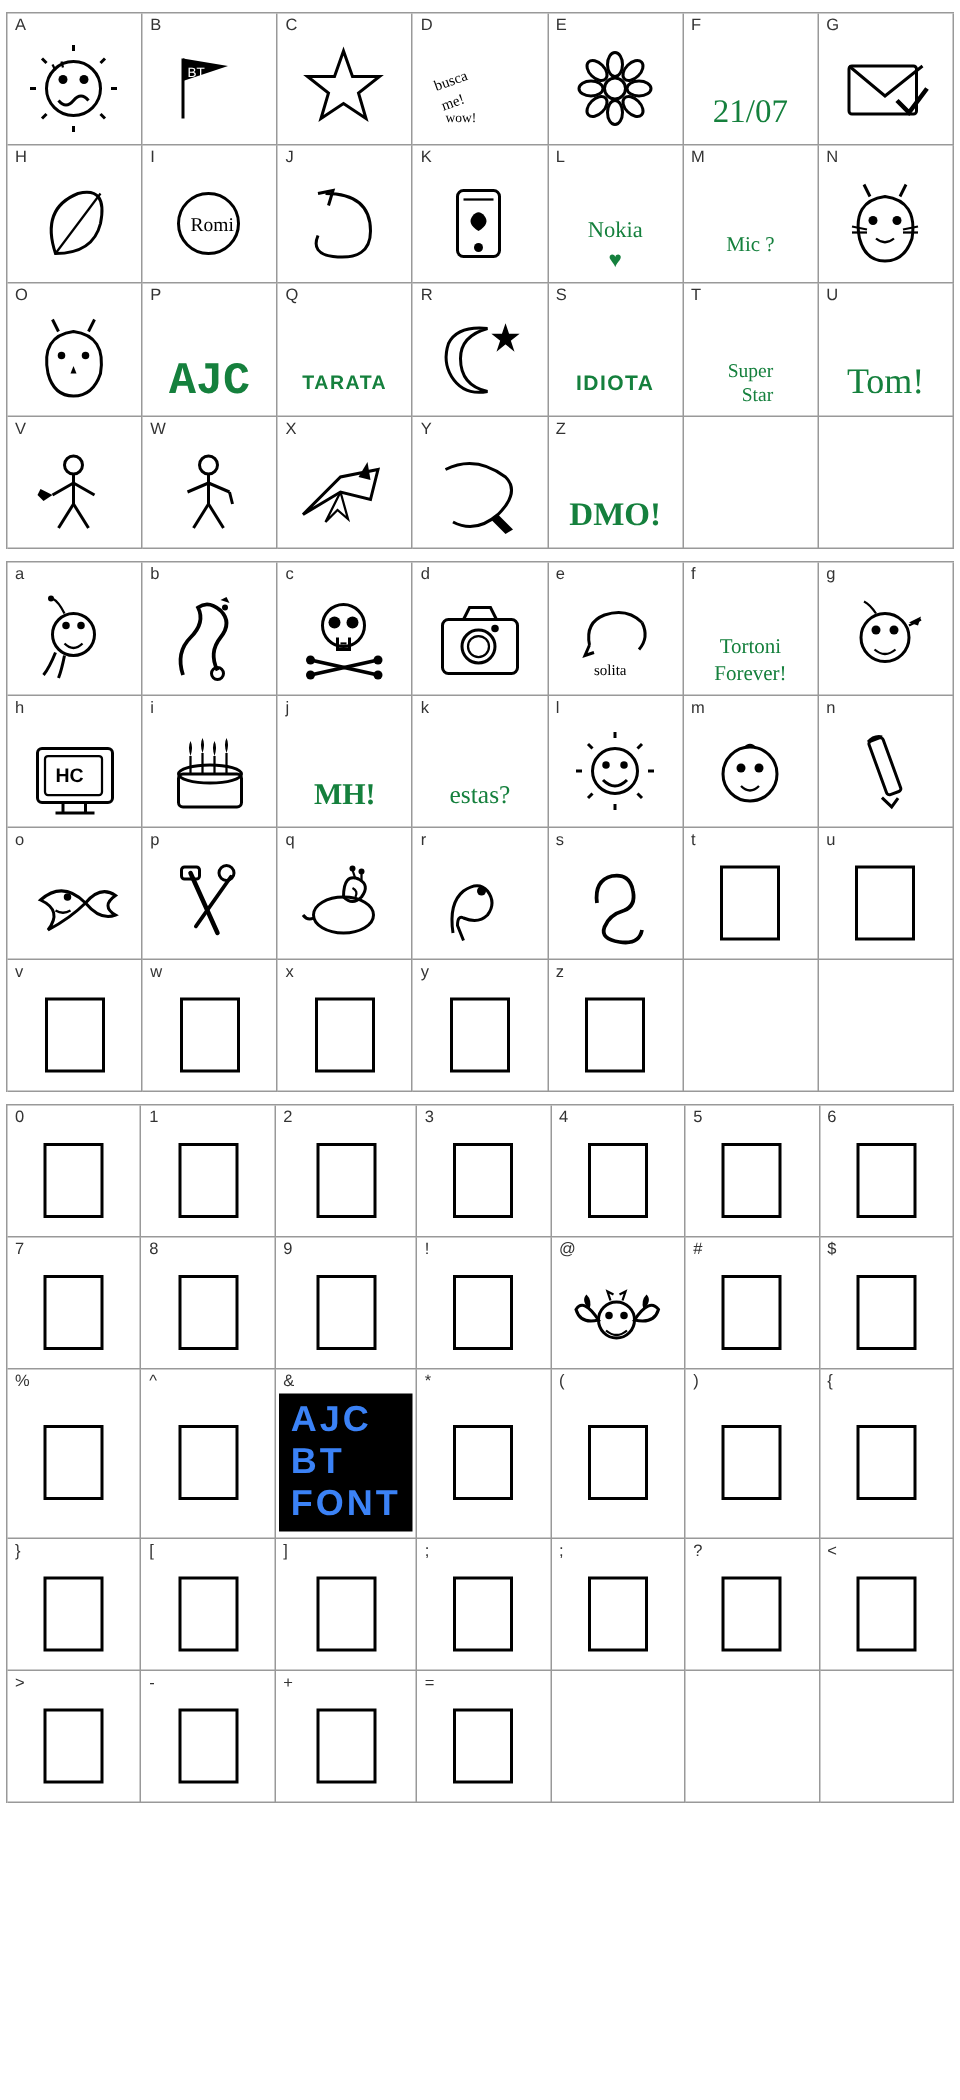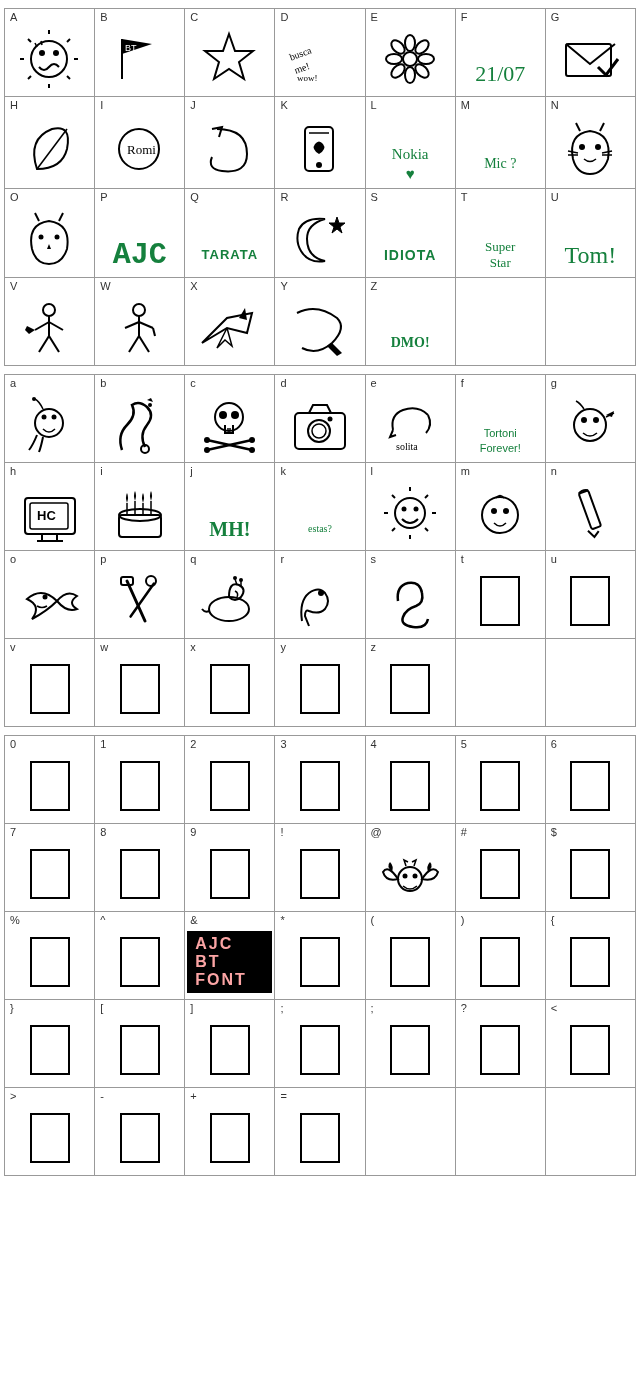--- a/index.html
+++ b/index.html
@@ -70,24 +70,24 @@
     .empty-square {
       width: 40px;
       height: 50px;
       border: 2px solid #000;
       display: inline-block;
     }
 
     
     .ajc-font-text {
       font-family: 'Arial Black', Arial, sans-serif;
-      font-size: 16px;
+      font-size: 24px;
       font-weight: 900;
       background: #000;
-      color: #fca5a5;
+      color: #3b82f6;
       padding: 4px 8px;
       letter-spacing: 2px;
       text-transform: uppercase;
     }
 
     
     svg.glyph-svg {
       width: 65px;
       height: 60px;
       overflow: visible;
@@ -290,21 +290,21 @@
     </div>
     <div class="cell">
       <span class="cell-label">S</span>
       <div class="cell-content">
         <span class="glyph-text" style="font-family:'Arial Black',Arial,sans-serif;font-size:14px;font-weight:900;letter-spacing:1px;">IDIOTA</span>
       </div>
     </div>
     <div class="cell">
       <span class="cell-label">T</span>
       <div class="cell-content">
-        <span class="glyph-text" style="font-family:'Comic Sans MS',cursive;font-size:13px;line-height:1.2;text-align:center;">Super<br>Star</span>
+        <span class="glyph-text" style="font-family:'Comic Sans MS',cursive;font-size:13px;line-height:1.2;text-align:right;">Super<br>Star</span>
       </div>
     </div>
     <div class="cell">
       <span class="cell-label">U</span>
       <div class="cell-content">
         <span class="glyph-text big" style="font-family:'Comic Sans MS',cursive;font-size:24px;">Tom!</span>
       </div>
     </div>
 
     <div class="cell">
@@ -351,21 +351,21 @@
       <div class="cell-content">
         <svg class="glyph-svg" viewBox="0 0 65 60">
           <path d="M10 15 Q30 5 50 20 Q60 30 45 45 Q30 58 15 50" fill="none" stroke="#000" stroke-width="2"></path>
           <path d="M45 45 L55 55 L50 58 L40 48Z" fill="#000"></path>
         </svg>
       </div>
     </div>
     <div class="cell">
       <span class="cell-label">Z</span>
       <div class="cell-content">
-        <span class="glyph-text big" style="font-family:'Comic Sans MS',cursive;font-size:14px;font-weight:bold;">DMO!</span>
+        <span class="glyph-text big" style="font-family:'Comic Sans MS',cursive;font-size:22px;font-weight:bold;">DMO!</span>
       </div>
     </div>
 
     <div class="cell"></div>
     <div class="cell"></div>
   </div>
 
   <div class="grid-section grid-7">
 
     <div class="cell">
@@ -434,21 +434,21 @@
           <path d="M15 35 Q12 20 25 15 Q40 10 50 20" fill="none" stroke="#000" stroke-width="2"></path>
           <path d="M50 20 Q55 30 48 38" fill="none" stroke="#000" stroke-width="2"></path>
           <path d="M15 35 L12 42 L18 40" fill="none" stroke="#000" stroke-width="2"></path>
           <text x="18" y="55" font-size="10" font-family="'Comic Sans MS',cursive" fill="#000">solita</text>
         </svg>
       </div>
     </div>
     <div class="cell">
       <span class="cell-label">f</span>
       <div class="cell-content">
-        <span class="glyph-text small" style="font-family:Liberation Sans, sans-serif;font-size:11px;line-height:1.3;text-align:center;">Tortoni<br>Forever!</span>
+        <span class="glyph-text small" style="font-family:Liberation Serif, serif;font-size:14px;line-height:1.3;text-align:center;">Tortoni<br>Forever!</span>
       </div>
     </div>
     <div class="cell">
       <span class="cell-label">g</span>
       <div class="cell-content">
         <svg class="glyph-svg" viewBox="0 0 65 60">
           <circle cx="32" cy="30" r="16" fill="none" stroke="#000" stroke-width="2"></circle>
           <circle cx="26" cy="25" r="3" fill="#000"></circle>
           <circle cx="38" cy="25" r="3" fill="#000"></circle>
           <path d="M25 38 Q32 44 39 38" fill="none" stroke="#000" stroke-width="1.5"></path>
@@ -492,21 +492,21 @@
     </div>
     <div class="cell">
       <span class="cell-label">j</span>
       <div class="cell-content">
         <span class="glyph-text big" style="font-family:'Comic Sans MS',cursive;font-size:20px;font-weight:bold;text-align:right;">MH!</span>
       </div>
     </div>
     <div class="cell">
       <span class="cell-label">k</span>
       <div class="cell-content">
-        <span class="glyph-text" style="font-family:'Comic Sans MS',cursive;font-size:10px;">estas?</span>
+        <span class="glyph-text" style="font-family:'Comic Sans MS',cursive;font-size:17px;">estas?</span>
       </div>
     </div>
     <div class="cell">
       <span class="cell-label">l</span>
       <div class="cell-content">
         <svg class="glyph-svg" viewBox="0 0 65 60">
           <circle cx="32" cy="30" r="15" fill="none" stroke="#000" stroke-width="2"></circle>
 
           <line x1="32" y1="8" x2="32" y2="4" stroke="#000" stroke-width="2"></line>
           <line x1="32" y1="52" x2="32" y2="56" stroke="#000" stroke-width="2"></line>

